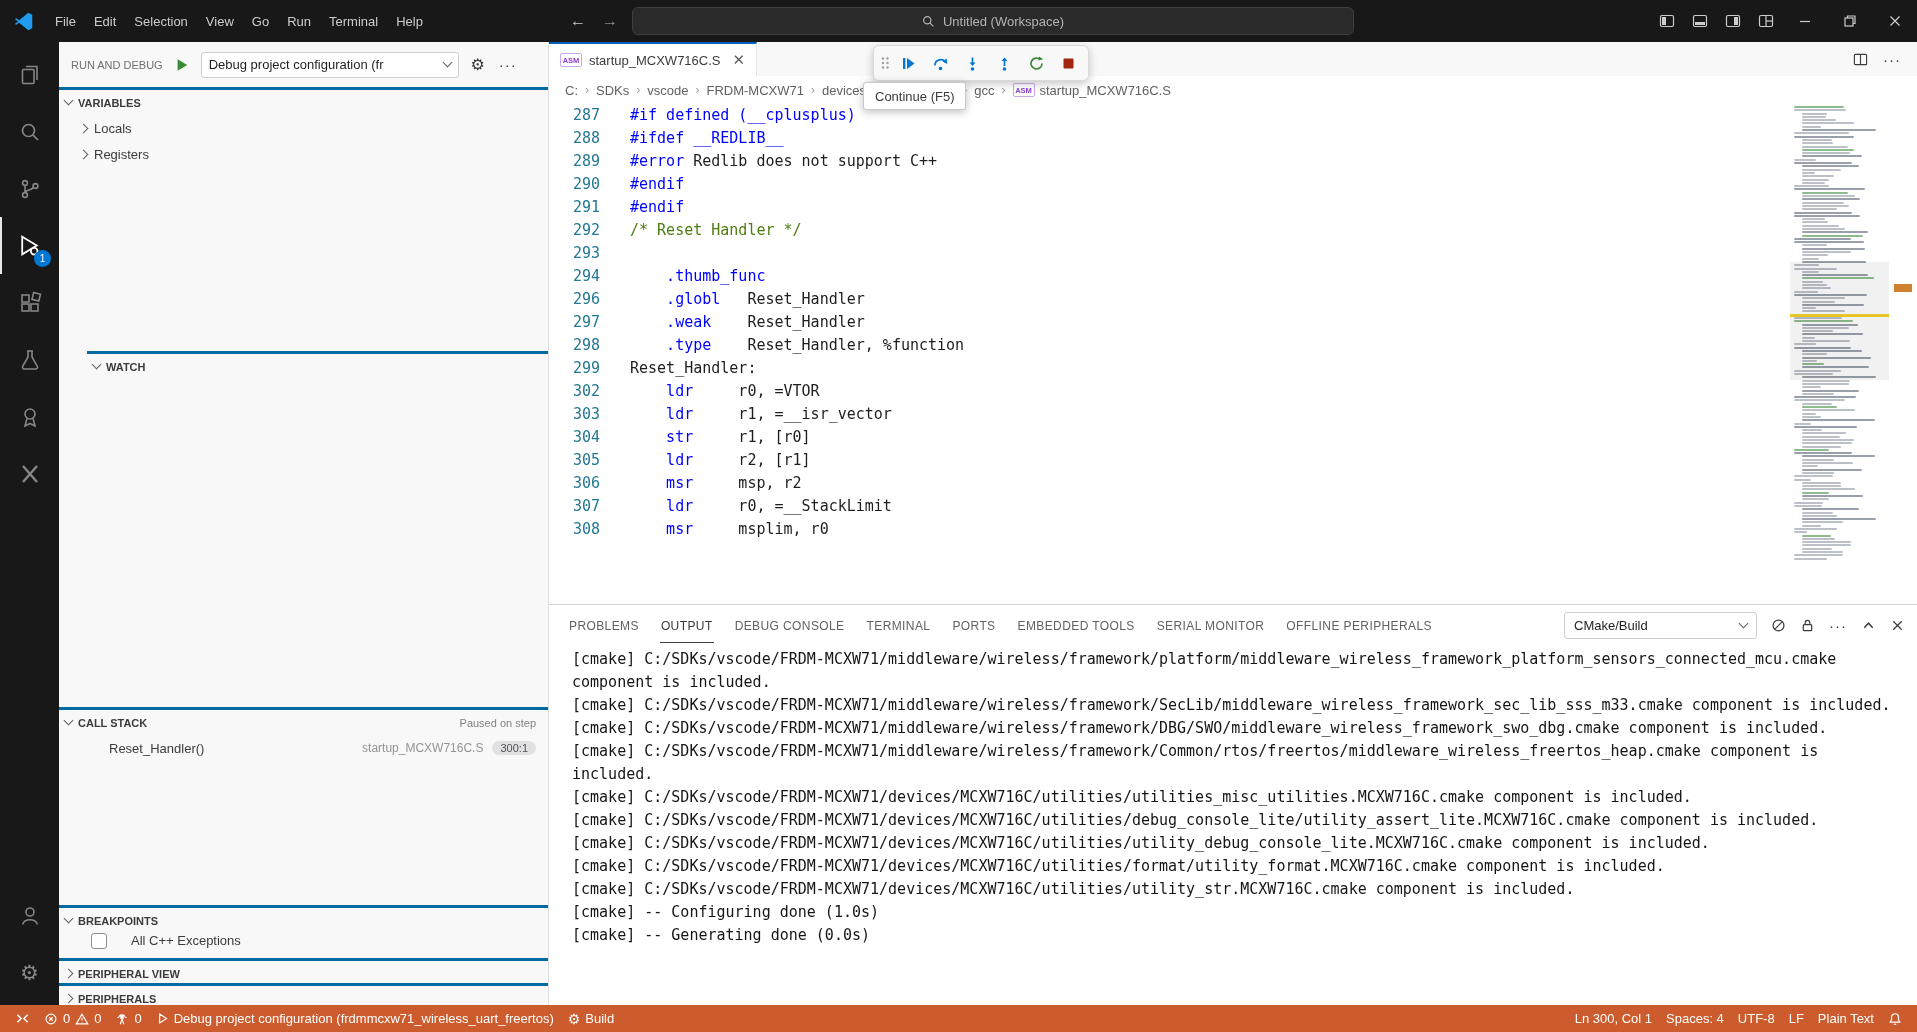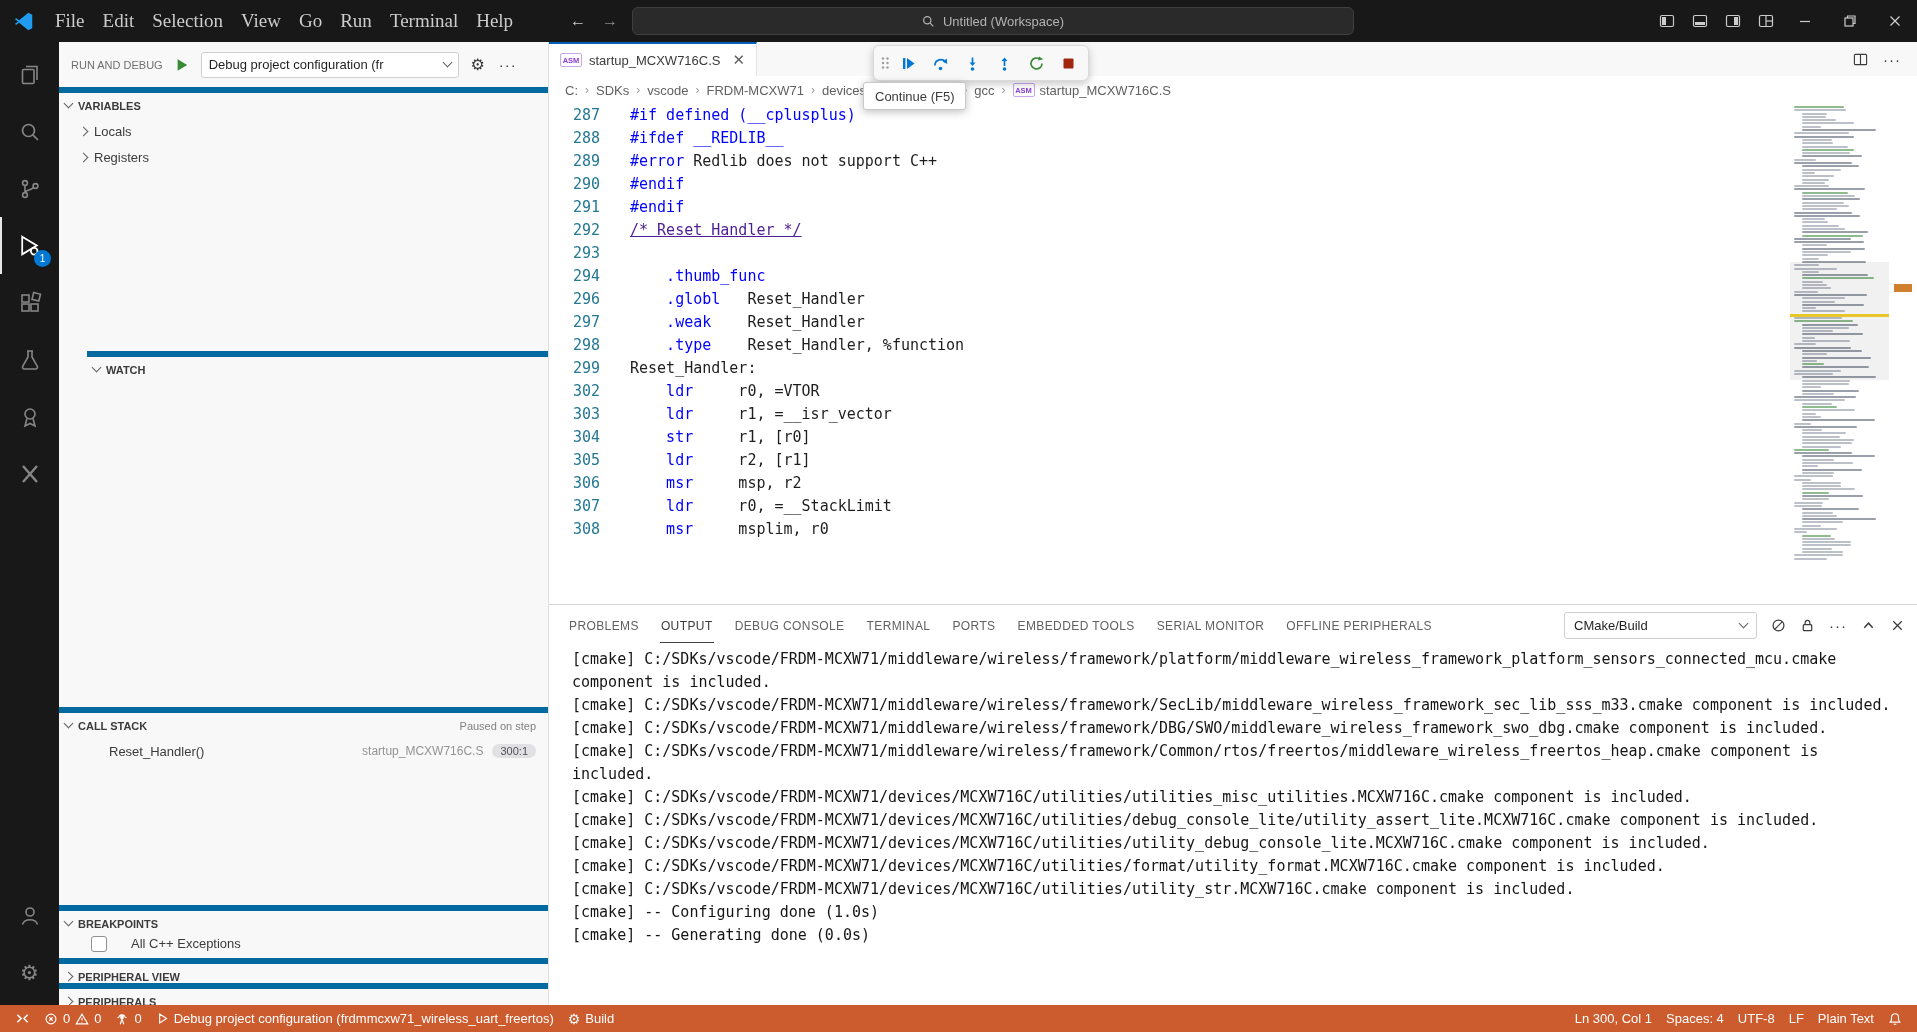--- a/index.html
+++ b/index.html
@@ -5,21 +5,21 @@
   * { margin:0; padding:0; box-sizing:border-box; }
   html,body { width:1917px; height:1032px; overflow:hidden; background:#fff;
               font-family:"Liberation Sans", sans-serif; }
   svg { display:block; }
   .app { width:1917px; height:1032px; display:flex; flex-direction:column; }
 
   
   .titlebar { flex:0 0 42px; background:#181818; position:relative; display:flex; align-items:center; color:#cccccc; }
   .logo { width:46px; display:flex; justify-content:center; }
   .menus { display:flex; }
-  .menu-item { padding:5px 9px; font-size:19px; border-radius:5px; white-space:nowrap;font-family:Liberation Serif, serif; }
+  .menu-item { padding:5px 9px; font-size:13px; border-radius:5px; white-space:nowrap; }
   .nav-arrows { position:absolute; left:570px; top:0; height:42px; display:flex; align-items:center; gap:16px; font-size:16px; }
   .nav-fwd { color:#8a8a8a; }
   .command-center { position:absolute; left:632px; top:7px; width:722px; height:28px; background:#2a2a2a;
     border:1px solid #3f3f3f; border-radius:6px; display:flex; align-items:center; justify-content:center;
     gap:8px; color:#b4b4b4; font-size:13px; }
   .title-right { position:absolute; right:0; top:0; height:42px; display:flex; align-items:center; }
   .tr-icon { width:33px; height:42px; display:flex; align-items:center; justify-content:center; color:#cccccc; }
   .win-btn { width:45px; height:42px; display:flex; align-items:center; justify-content:center; color:#cccccc; }
 
   
@@ -37,21 +37,21 @@
   
   .sidebar { width:490px; background:#f8f8f8; border-right:1px solid #e0e0e0; display:flex; flex-direction:column;
     font-size:13px; color:#3b3b3b; }
   .sb-controls { flex:0 0 45px; display:flex; align-items:center; padding:0 10px 0 12px; gap:8px; }
   .sb-title { font-size:11px; color:#6f6f6f; white-space:nowrap; }
   .sb-select { width:258px; height:26px; background:#fff; border:1px solid #cecece; border-radius:3px;
     display:flex; align-items:center; padding:0 7px; gap:6px; overflow:hidden; }
   .sb-select-text { flex:1; white-space:nowrap; overflow:hidden; font-size:13px; color:#1f1f1f; }
   .icon-btn { color:#3b3b3b; display:flex; align-items:center; justify-content:center; width:22px; height:22px; }
   .dots { font-size:15px; letter-spacing:1px; color:#3b3b3b; }
-  .sb-section { border-top:6px solid #0369a1; overflow:hidden; }
+  .sb-section { border-top:3px solid #0369a1; overflow:hidden; }
   .sec-variables { height:264px; } .sec-watch { height:356px;margin-left:28px; } .sec-callstack { height:198px; }
   .sec-breakpoints { height:53px; } .sec-pview { height:25px; } .sec-periph { flex:1; }
   .sb-header { height:25px; display:flex; align-items:center; gap:6px; padding:0 12px 0 6px;
     font-weight:bold; font-size:11px; color:#3b3b3b; }
   .paused { margin-left:auto; font-weight:normal; font-size:11px; color:#808080; }
   .chev { display:inline-block; width:7px; height:7px; border-right:1.4px solid #616161; border-bottom:1.4px solid #616161; }
   .chev.down { transform:rotate(45deg); margin-top:-4px; }
   .chev.right { transform:rotate(-45deg); }
   .sb-row { height:26px; display:flex; align-items:center; gap:7px; padding-left:21px; }
   .frame-row { height:26px; display:flex; align-items:center; padding:0 12px 0 50px; }
@@ -87,21 +87,21 @@
   .code-area { flex:0 0 500px; position:relative; overflow:hidden; }
   .code-lines { margin-right:127px; }
   .code-row { height:23px; display:flex; align-items:stretch; }
   .glyph { width:24px; position:relative; display:flex; align-items:center; padding-left:6px; }
   .lnum { width:26px; text-align:right; color:#237893; font:15px "DejaVu Sans Mono", monospace; line-height:23px; }
   .lgap { width:31px; }
   .ltext { flex:1; font:15px "DejaVu Sans Mono", monospace; line-height:23px; white-space:pre; position:relative; color:#1e1e1e; }
   .code-row.current .ltext { background:#f8f0a4; }
   .code-row.current .lnum { color:#0b216f; }
   .caret { position:absolute; left:1px; top:3px; bottom:3px; width:2px; background:#2b2b2b; }
-  .seg-dir { color:#0000ff; } .seg-cmt { color:#4c1d95;text-decoration:underline; } .seg-num { color:#098658; } .seg-txt { color:#1e1e1e; }
+  .seg-dir { color:#0000ff; } .seg-cmt { color:#4d7c0f; } .seg-num { color:#098658; } .seg-txt { color:#1e1e1e; }
 
   .minimap { position:absolute; top:0; bottom:0; right:28px; width:99px; background:#fff; }
   .mm-inner { position:absolute; inset:0; padding-top:2px; }
   .mm-bar { height:2px; margin-bottom:1.3px; border-radius:1px; }
   .mm-slider { position:absolute; left:0; right:0; top:158px; height:118px; background:rgba(0,0,0,0.055); }
   .mm-curline { position:absolute; left:0; right:0; top:210px; height:3px; background:#e9c62a; }
   .ruler { position:absolute; top:0; bottom:0; right:0; width:28px; }
   .ruler-tick { position:absolute; right:5px; width:18px; height:8px; top:180px; background:#cf7f2e; }
 
   

